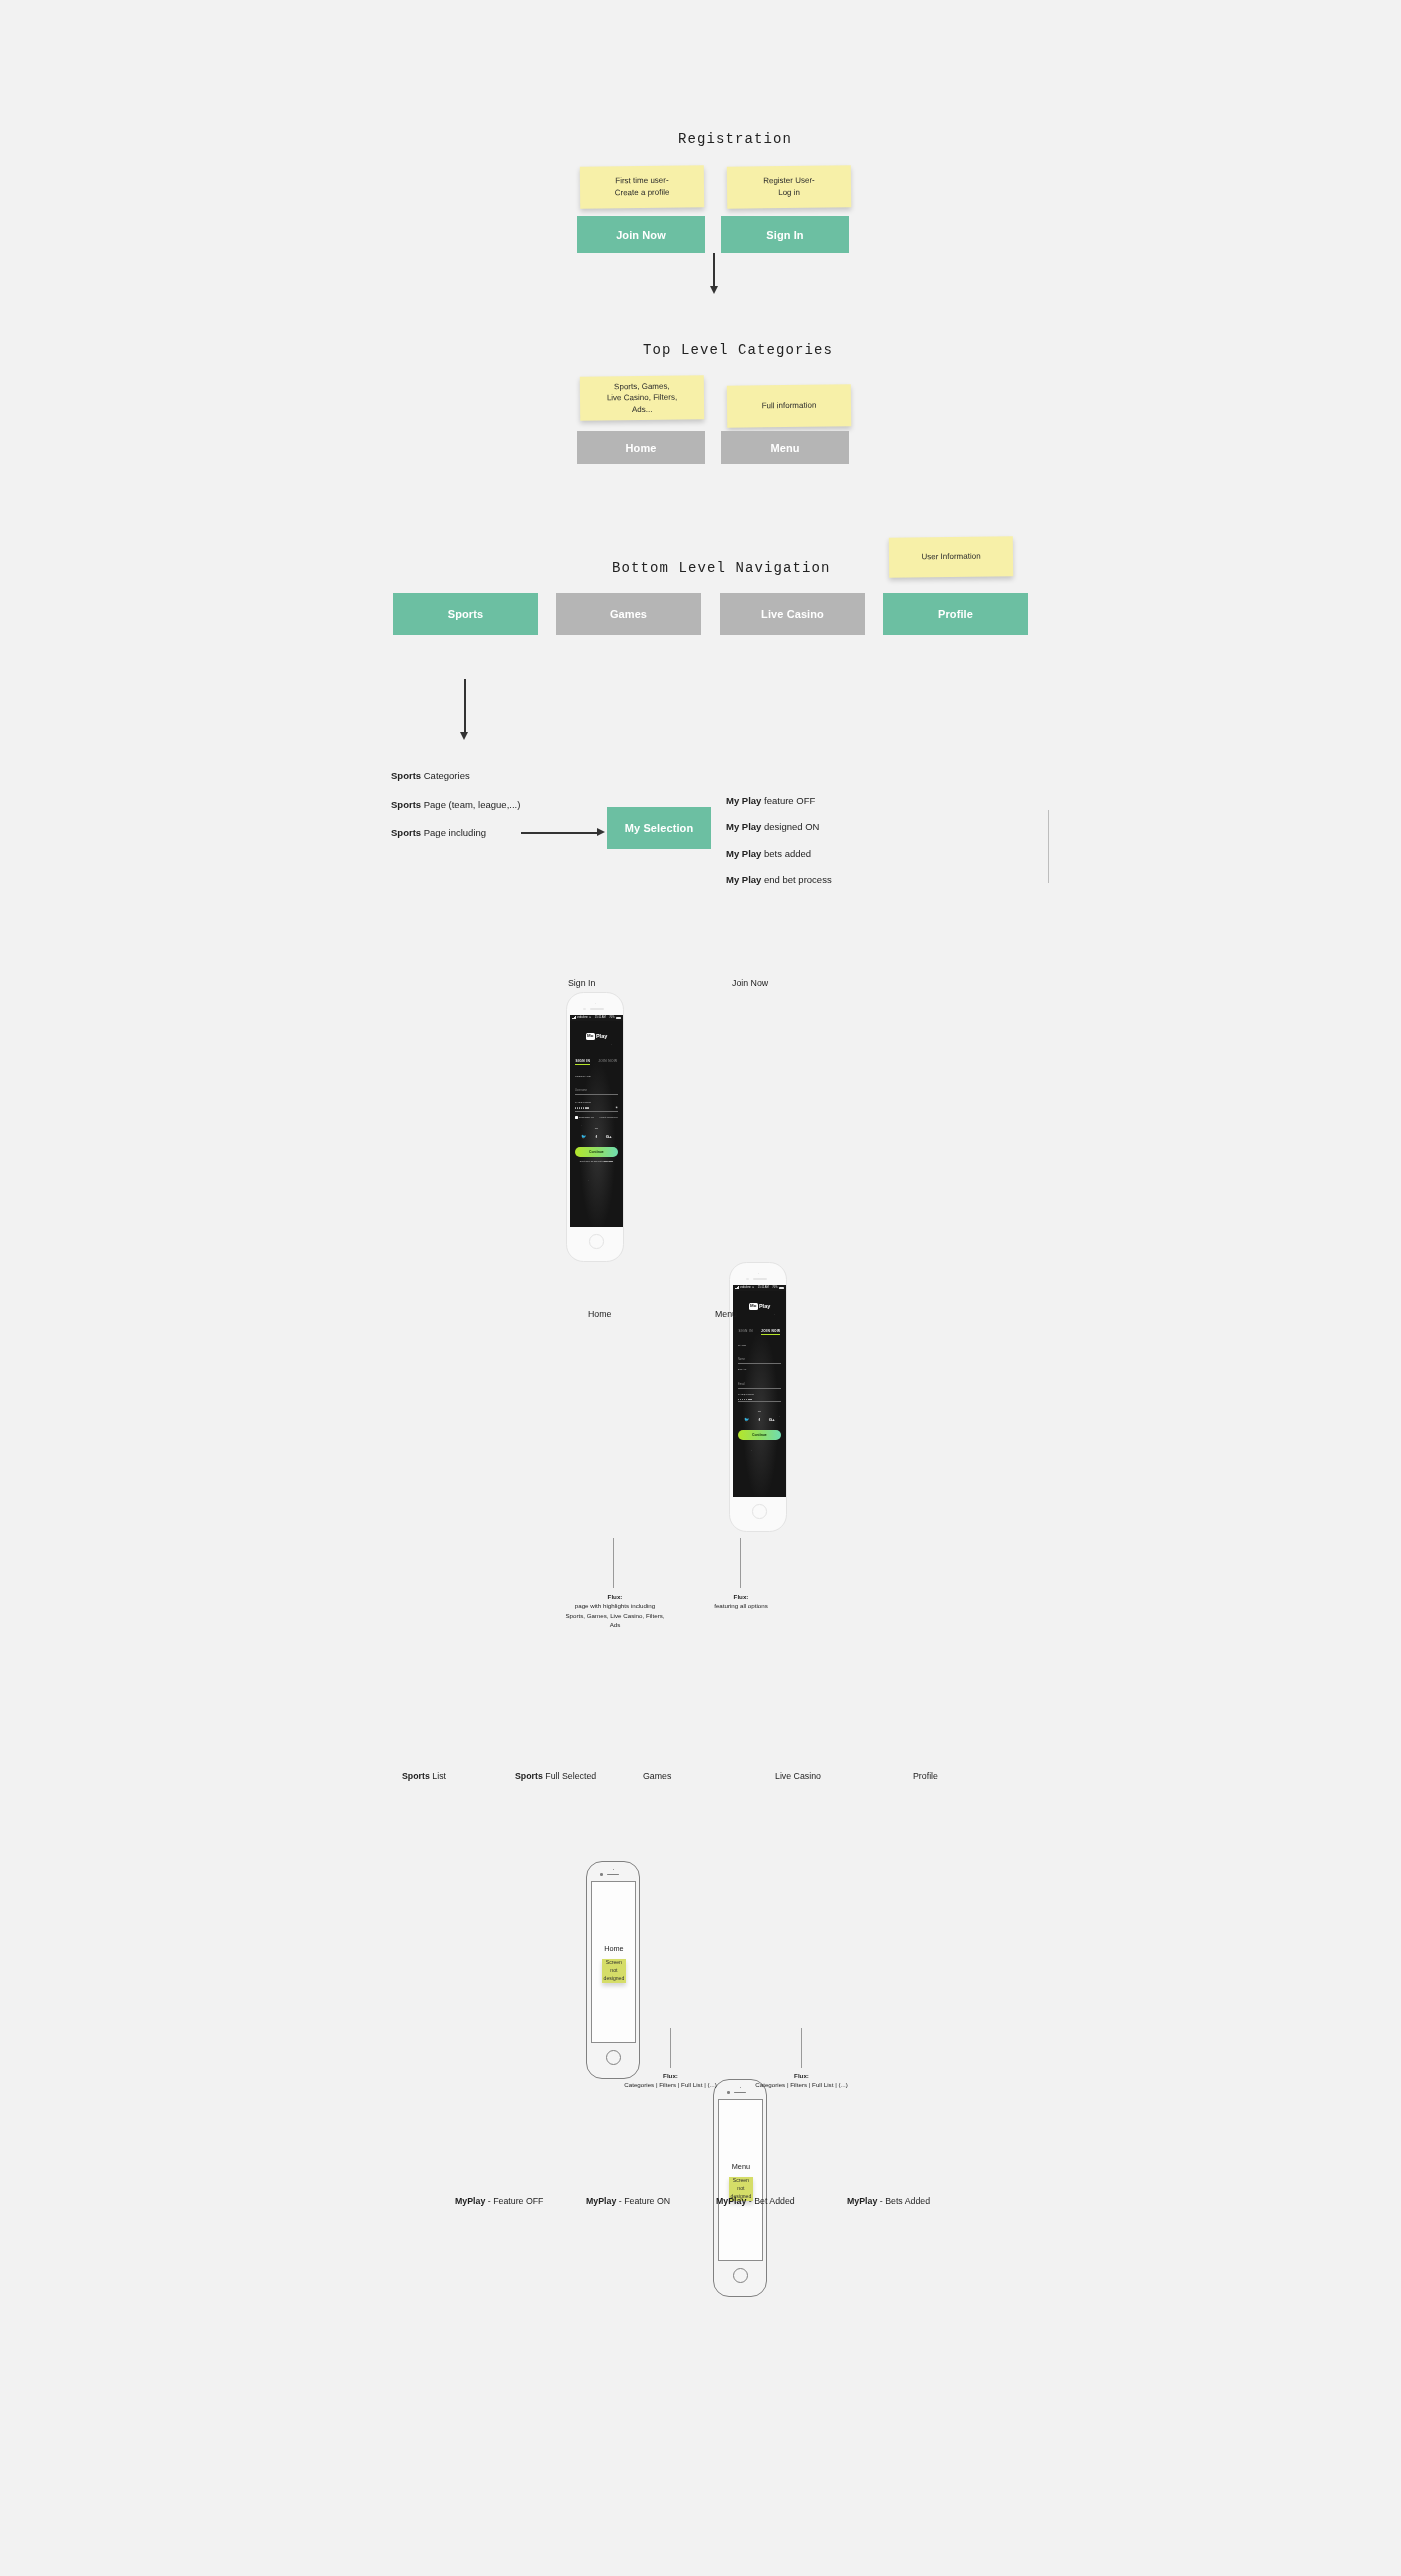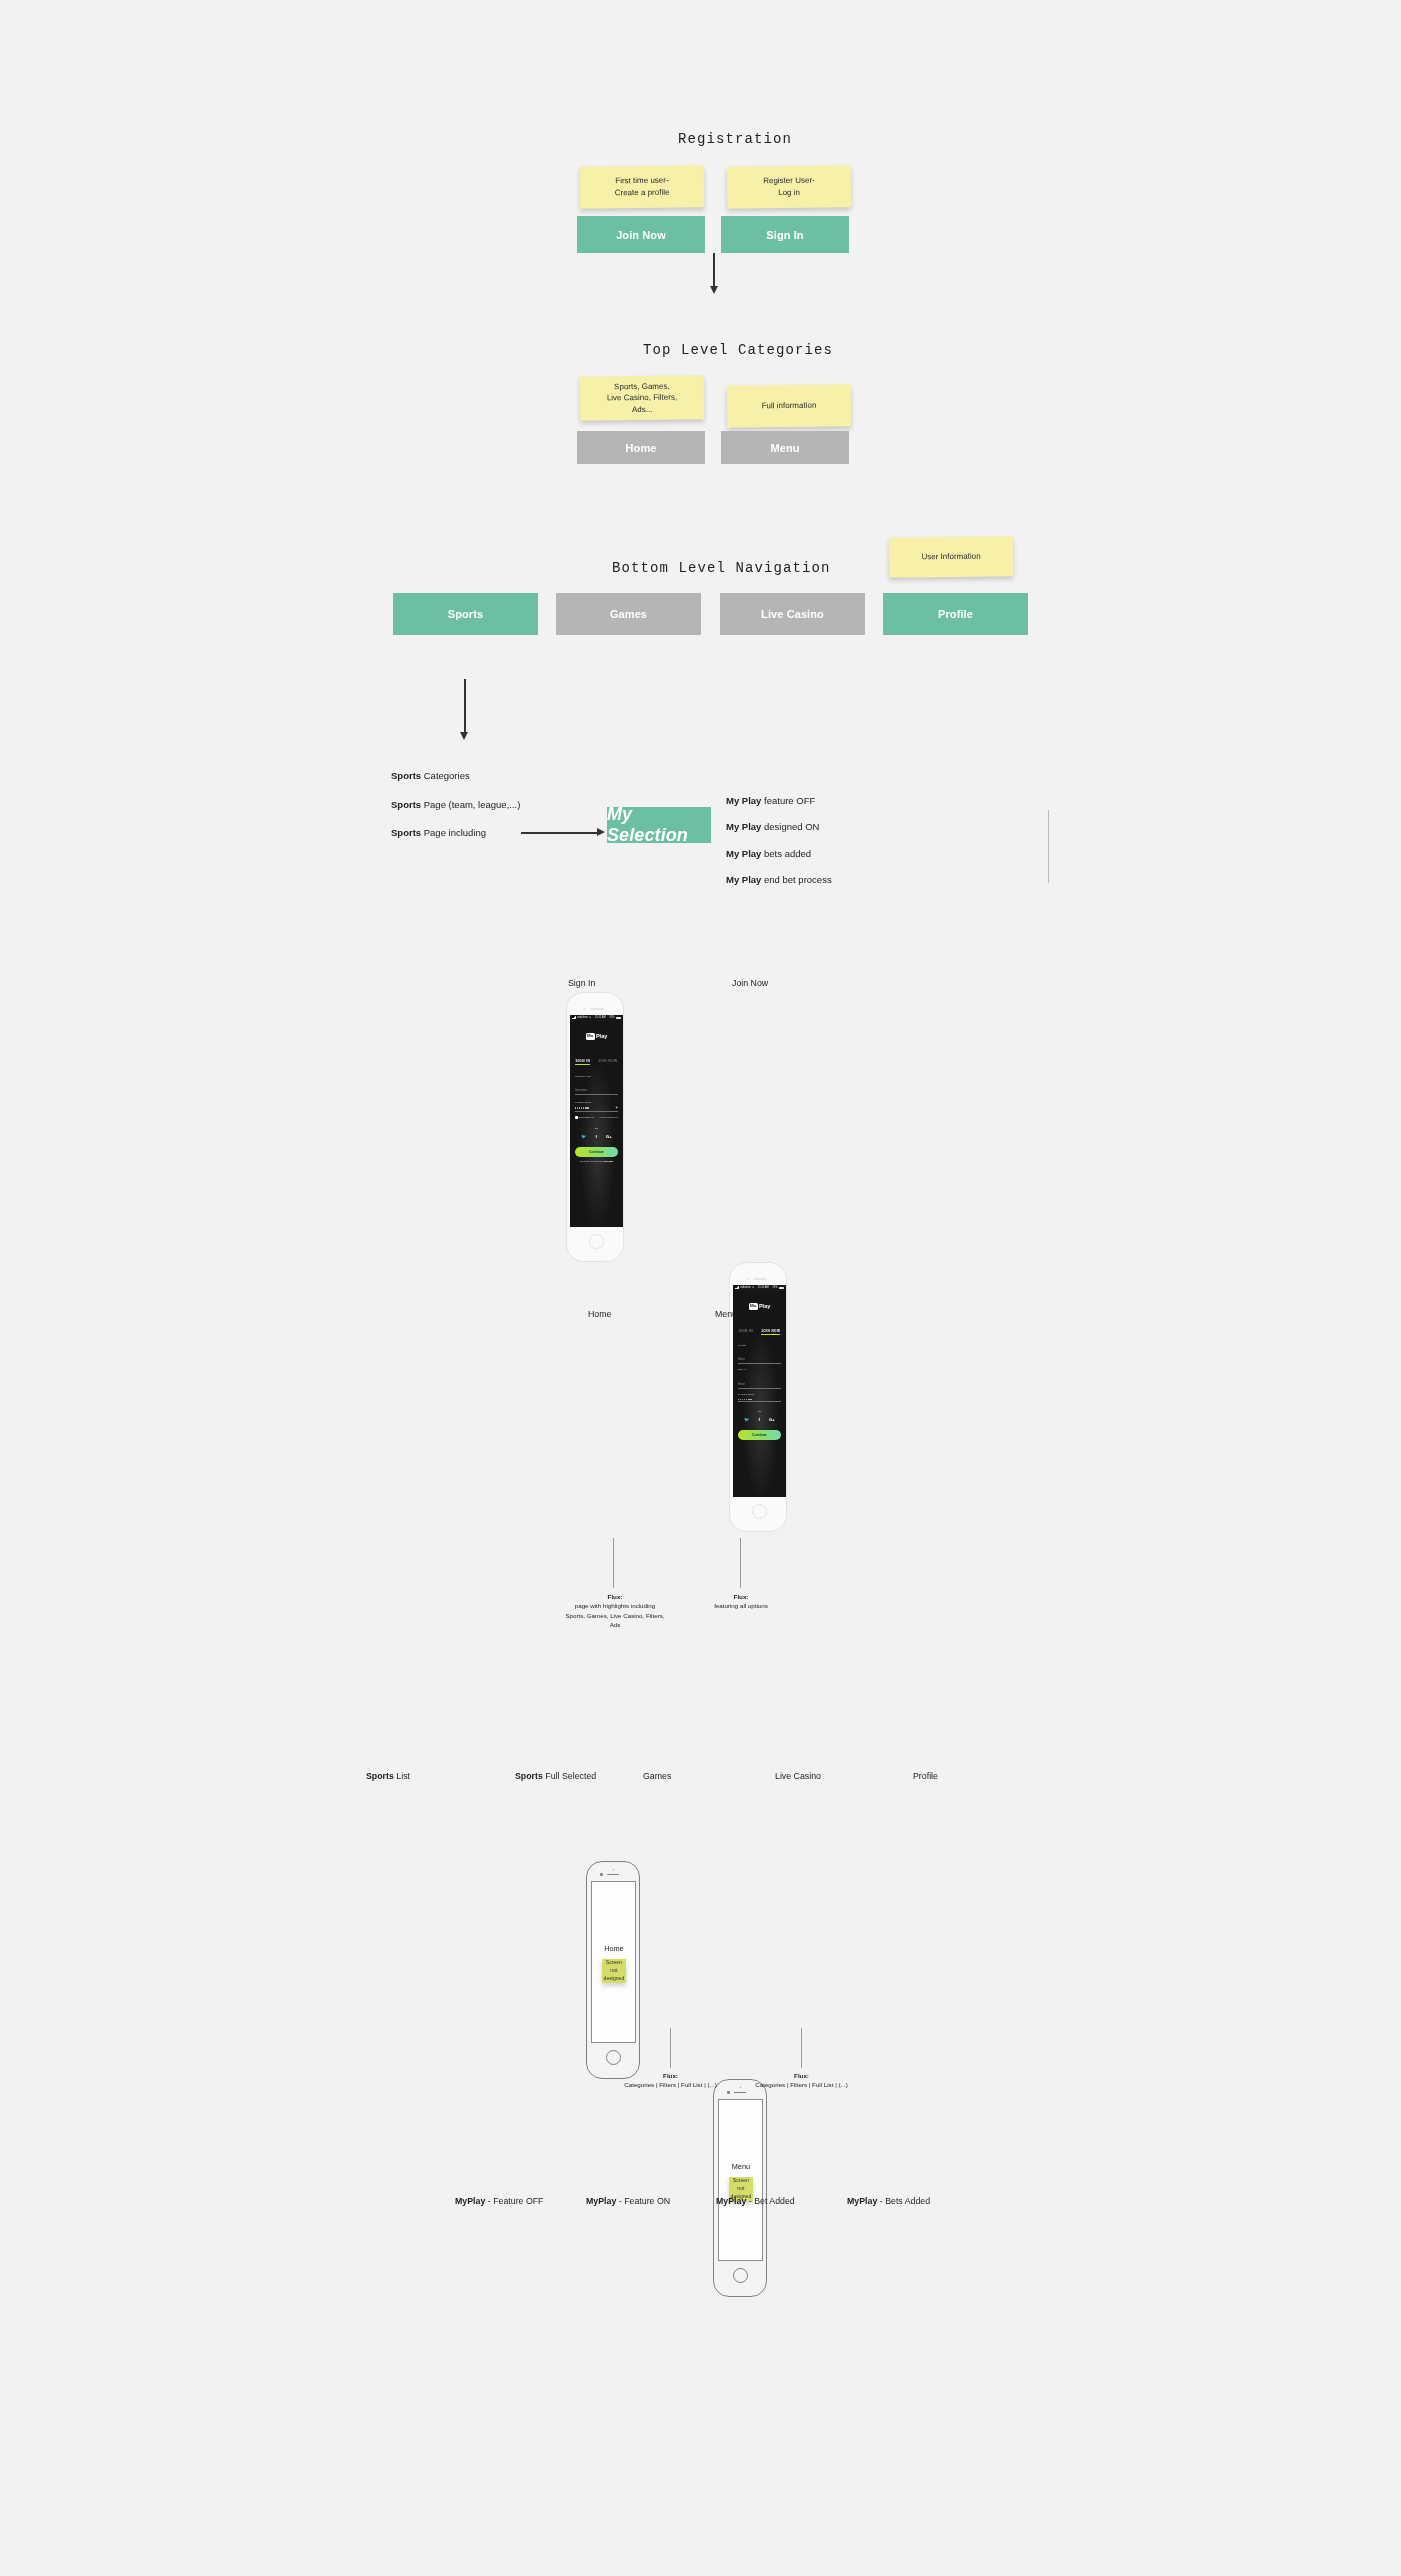--- a/index.html
+++ b/index.html
@@ -211,21 +211,21 @@
     <b>Sports</b><span> Page (team, league,...)</span>
   </div>
   <div class="flow-txt">
     <b>Sports</b><span> Page including</span>
   </div>
 </div>
 
 <div class="h-line abs" style="left:521px; top:832px; width:77px;"></div>
 <div class="arrow-right abs" style="left:597px; top:828px;"></div>
 
-<div class="fbox green abs" style="left:607px; top:807px; width:104px; height:36px; font-size:18px;font-style:italic;">My Selection</div>
+<div class="fbox green abs" style="left:607px; top:807px; width:104px; height:42px; font-size:11px;">My Selection</div>
 
 <div class="abs" style="left:726px; top:785px;margin-top:10px;">
   <div class="flow-txt" style="margin-bottom:15.3px;">
     <b>My Play</b><span> feature OFF</span>
   </div>
   <div class="flow-txt" style="margin-bottom:15.3px;">
     <b>My Play</b><span> designed ON</span>
   </div>
   <div class="flow-txt" style="margin-bottom:15.3px;">
     <b>My Play</b><span> bets added</span>
@@ -438,21 +438,21 @@
 designed</div>
   </div>
   <div class="home-btn" style="left:19px; top:188px; width:15.3px; height:15.3px;"></div>
 </div>
 <div class="v-line abs" style="left:740px; top:1538px; height:50px; background:#9a9a9a; width:0.7px;"></div>
 <div class="flux abs" style="left:697px; top:1592px; width:88px;">
   <b>Flux:</b><br>
   <span style="white-space:pre-line;">featuring all options</span>
 </div>
 
-<div class="cap abs" style="left:366px; top:1771px;">
+<div class="cap abs" style="left:402px; top:1771px;">
   <b>Sports</b><span> List</span>
 </div>
 
 <div class="cap abs" style="left:515px; top:1771px;">
   <b>Sports</b><span> Full Selected</span>
 </div>
 
 <div class="cap abs" style="left:643px; top:1771px;">Games</div>
 
 <div class="v-line abs" style="left:670px; top:2028px; height:40px; background:#9a9a9a; width:0.7px;"></div>

